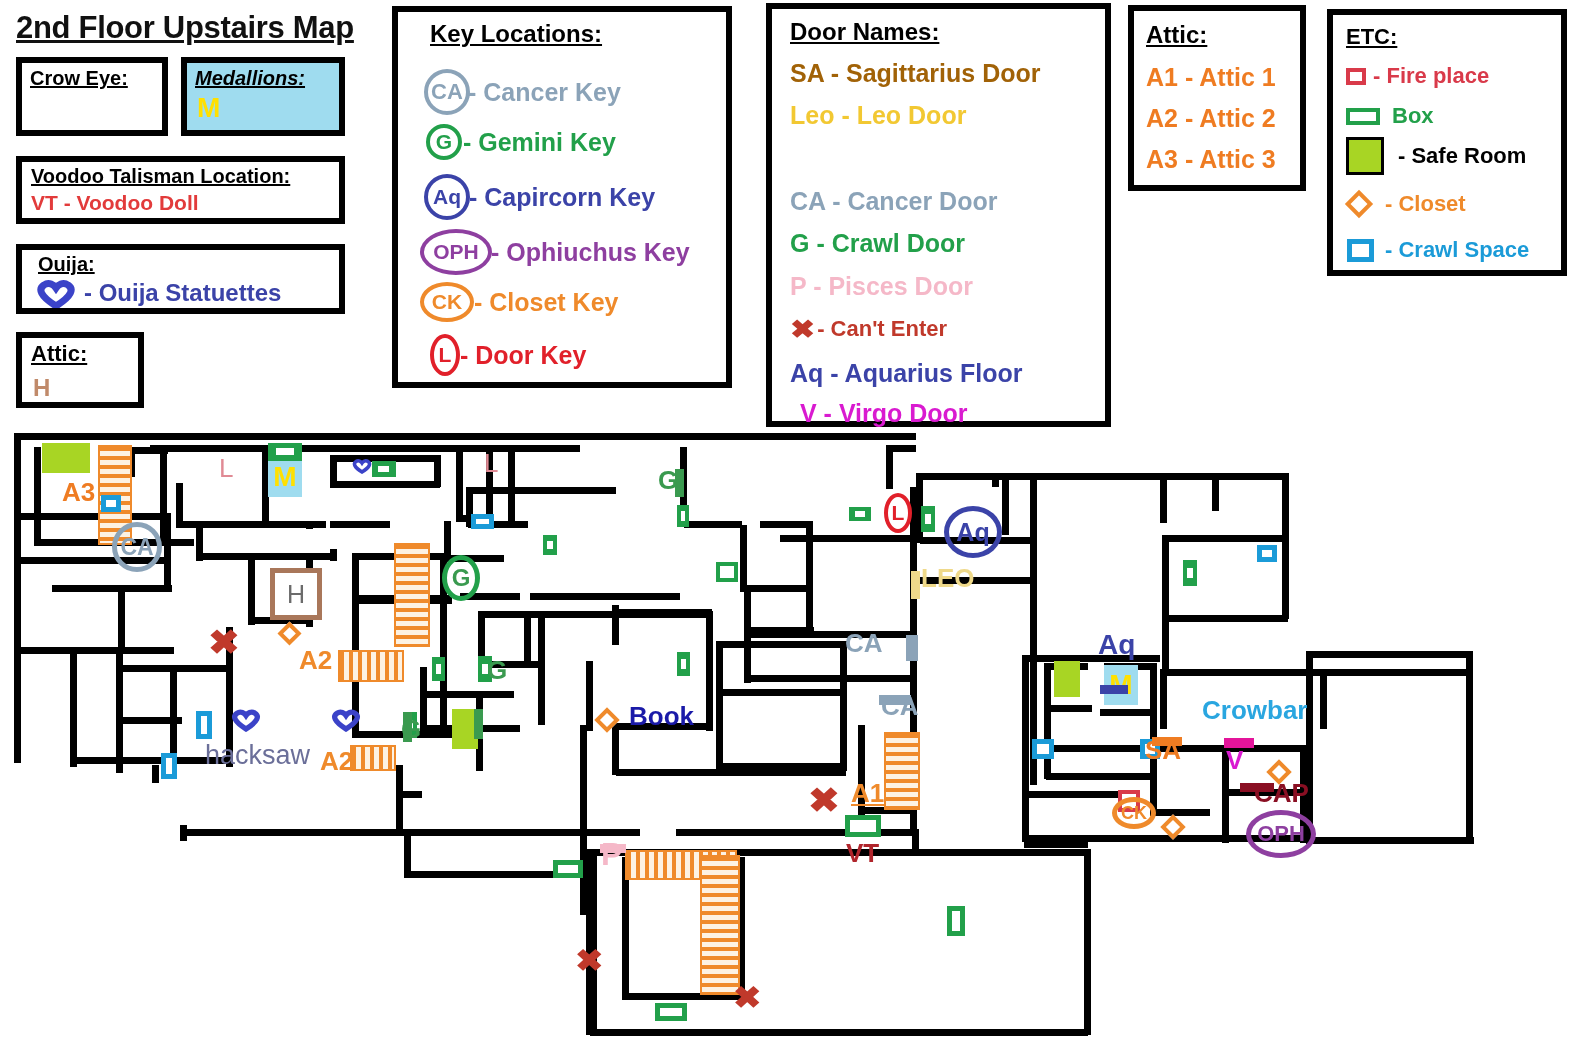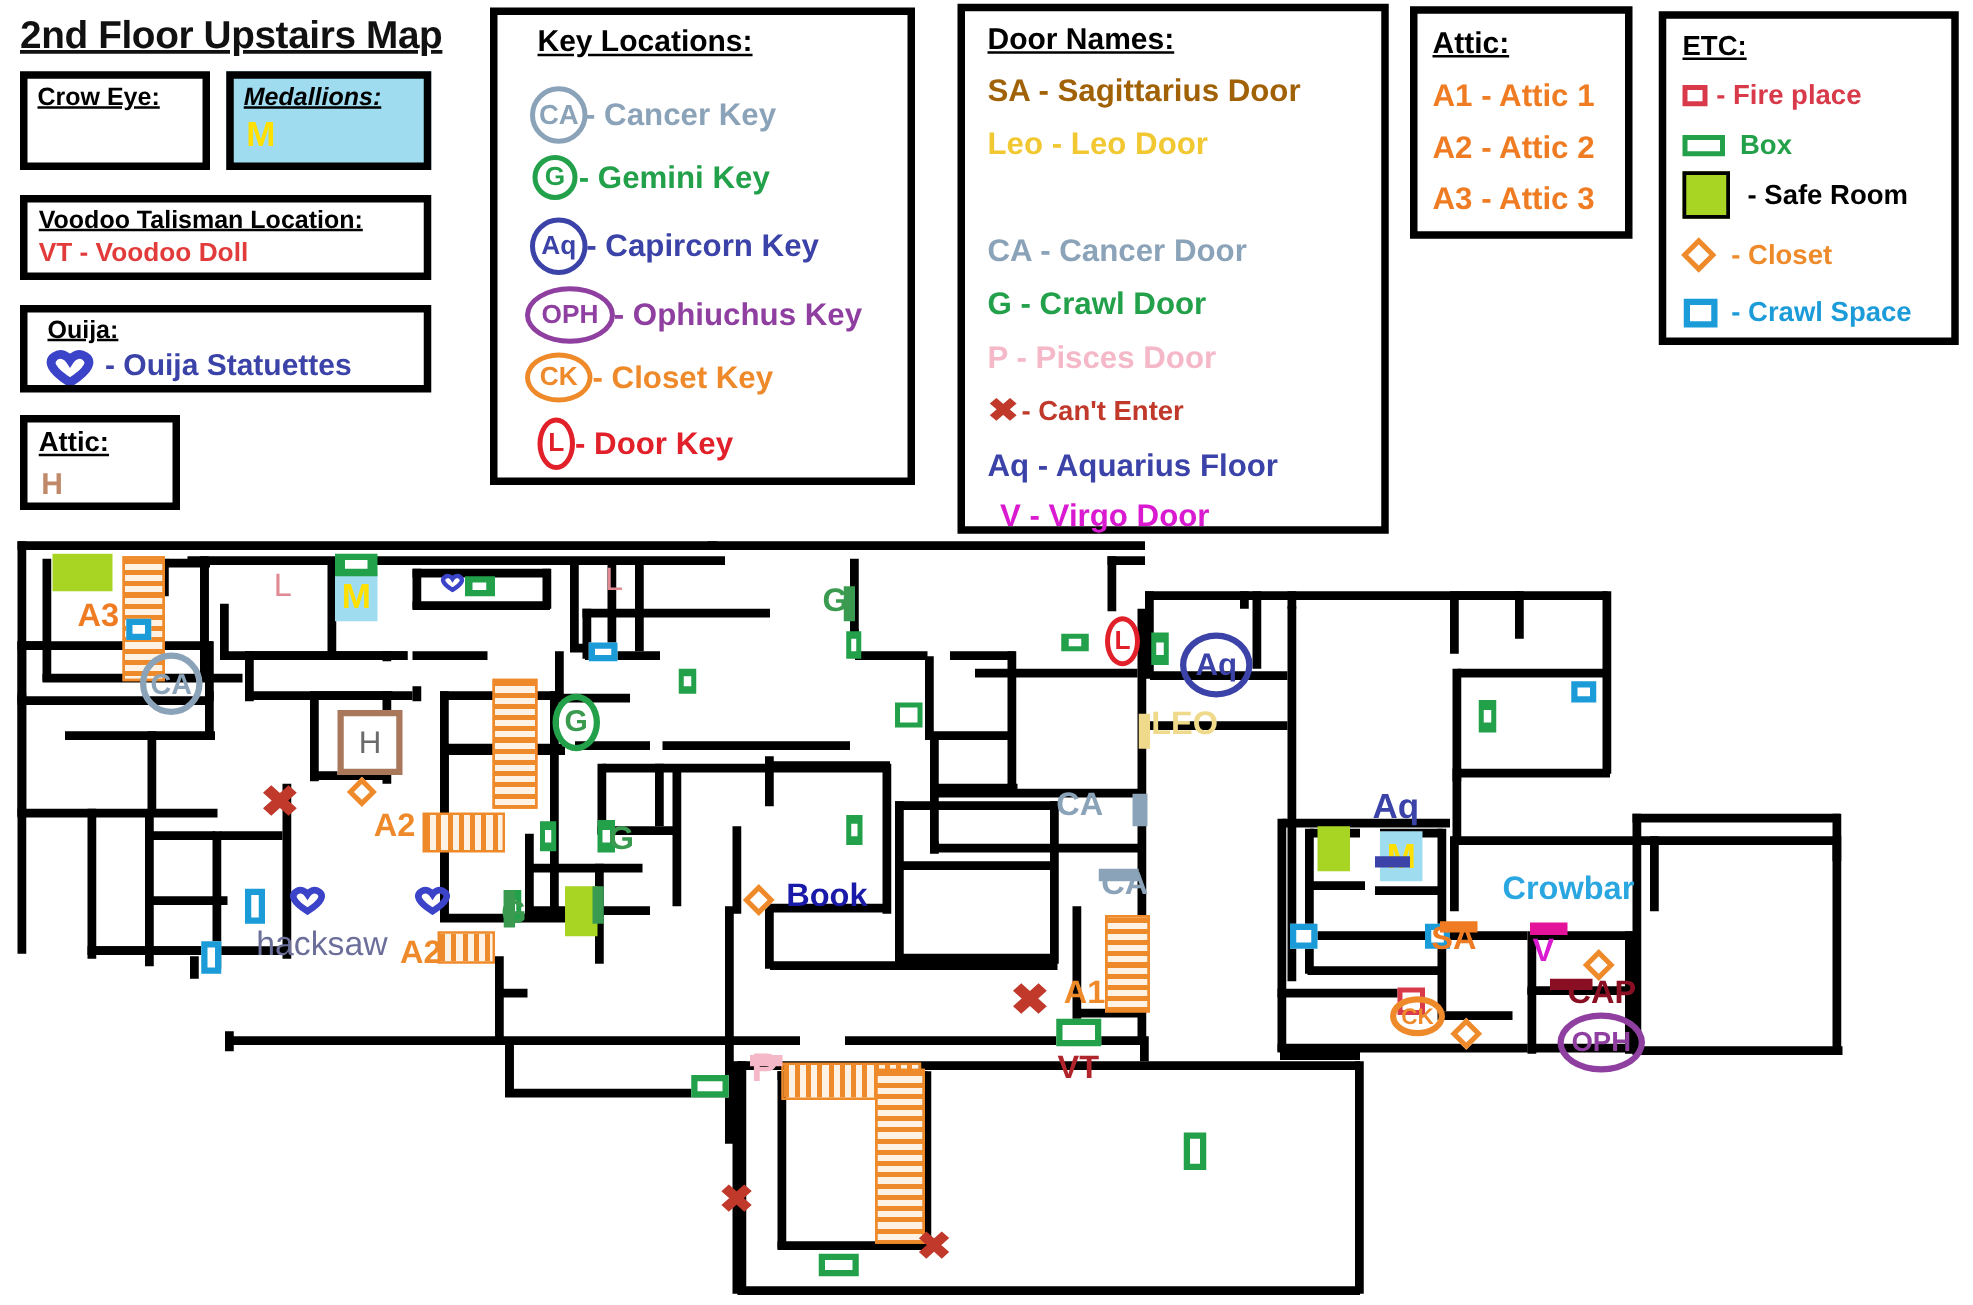--- a/index.html
+++ b/index.html
@@ -517,20 +517,20 @@
   <div class="lbl" style="left:299px;top:222px;font-size:26px;color:#ef8a2b;">A2</div>
   <div class="lbl" style="left:320px;top:323px;font-size:26px;color:#ef8a2b;">A2</div>
   <div class="lbl" style="left:205px;top:317px;font-size:27px;color:#6b6f99;font-weight:normal;">hacksaw</div>
   <div class="lbl" style="left:487px;top:232px;font-size:26px;color:#3a9a4f;">G</div>
   <div class="lbl" style="left:401px;top:291px;font-size:26px;color:#3a9a4f;">G</div>
   <div class="lbl" style="left:629px;top:278px;font-size:26px;color:#1a1aa8;">Book</div>
   <div class="lbl" style="left:921px;top:140px;font-size:26px;color:#efd98a;">LEO</div>
   <div class="lbl" style="left:845px;top:205px;font-size:26px;color:#8ba3b8;">CA</div>
   <div class="lbl" style="left:881px;top:268px;font-size:26px;color:#8ba3b8;">CA</div>
   <div class="lbl" style="left:1098px;top:206px;font-size:28px;color:#3b43a8;">Aq</div>
-  <div class="lbl" style="left:851px;top:355px;font-size:26px;color:#ef8a2b;">A1</div>
+  <div class="lbl" style="left:851px;top:355px;font-size:26px;color:#ef8a2b;text-decoration:underline;">A1</div>
   <div class="lbl" style="left:846px;top:415px;font-size:26px;color:#b0252c;">VT</div>
   <div class="lbl" style="left:601px;top:413px;font-size:32px;color:#f5b8c8;">P</div>
   <div class="lbl" style="left:1145px;top:312px;font-size:26px;color:#ef7c22;">SA</div>
   <div class="lbl" style="left:1202px;top:272px;font-size:26px;color:#2aa6e0;">Crowbar</div>
   <div class="lbl" style="left:1226px;top:322px;font-size:26px;color:#d91ad0;">V</div>
   <div class="lbl" style="left:1254px;top:355px;font-size:26px;color:#8a0f23;">CAP</div>
 </div>
 
 </body></html>

